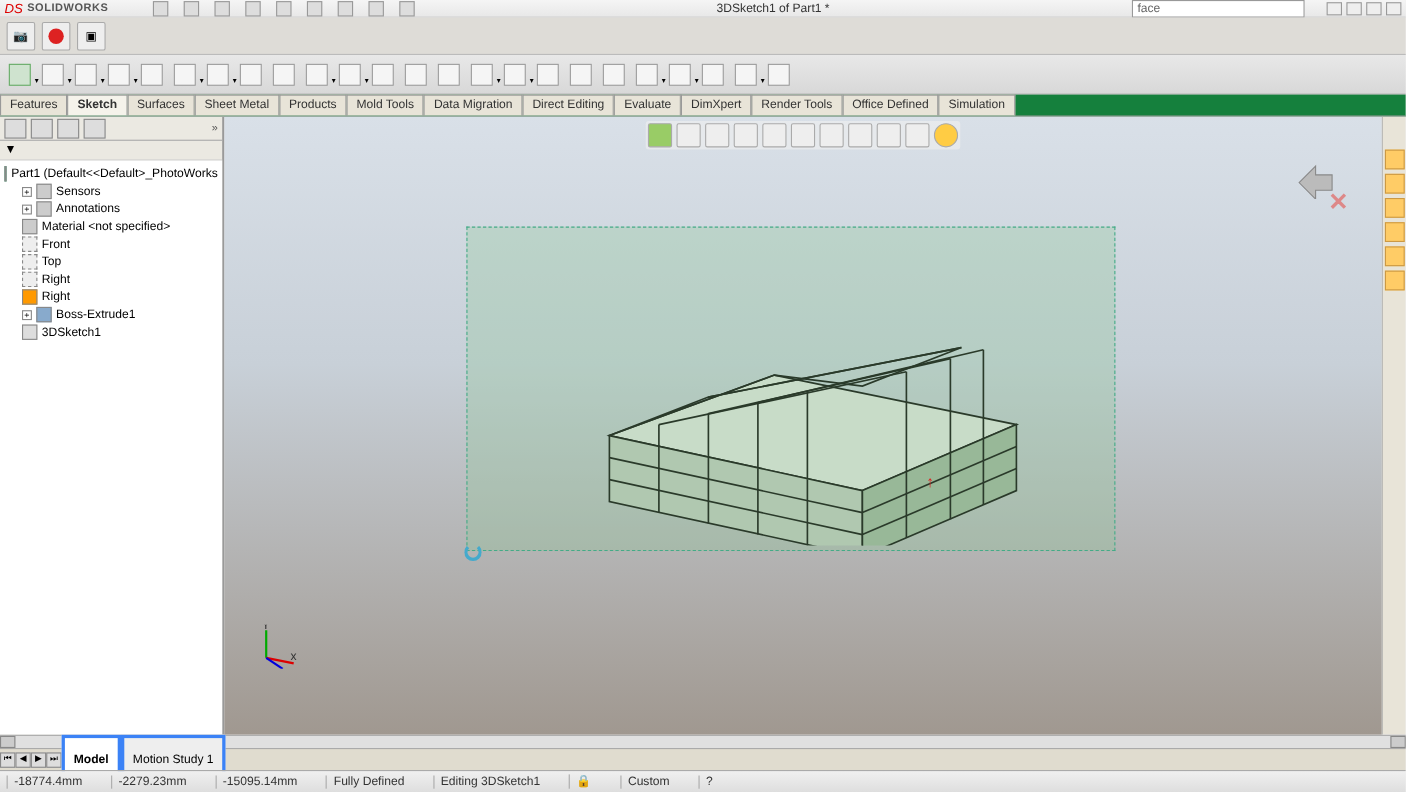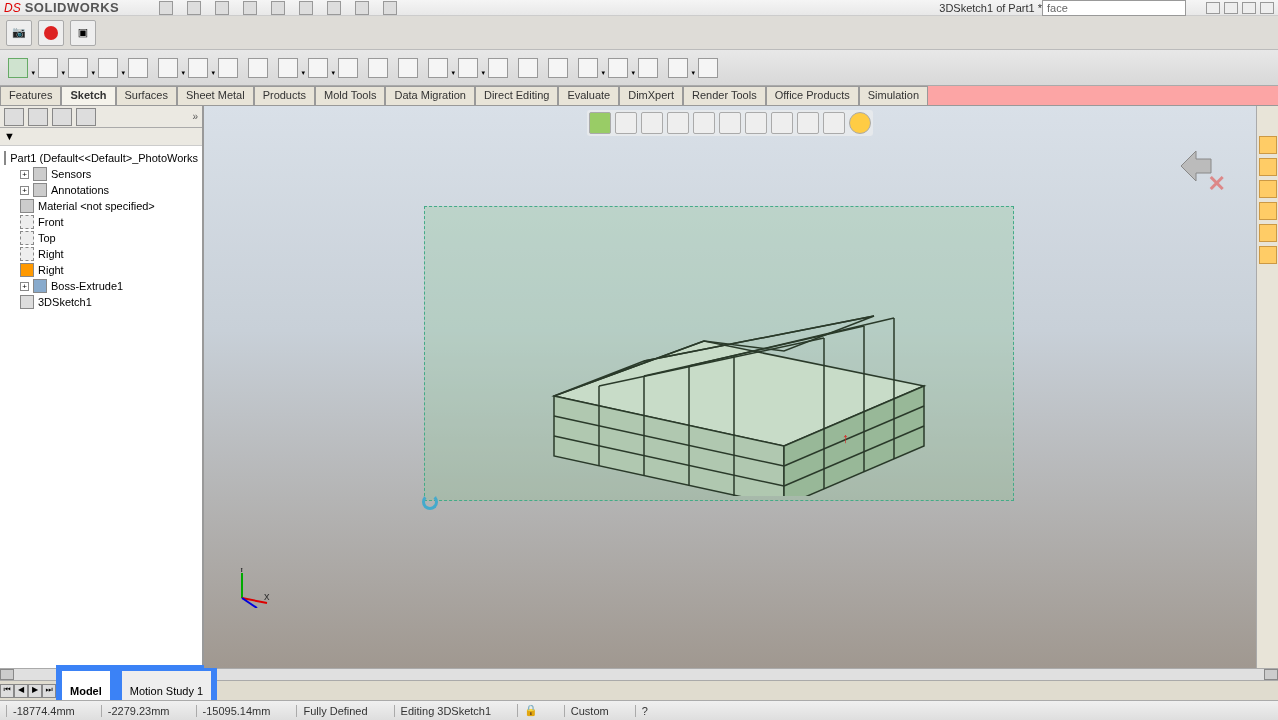--- a/index.html
+++ b/index.html
@@ -1,34 +1,34 @@
 <!DOCTYPE html>
 <html><head>
 <meta charset="utf-8">
 <style>
 * { margin: 0; padding: 0; box-sizing: border-box; font-family: Tahoma, sans-serif; font-size: 11px; }
 body { width: 1278px; height: 720px; overflow: hidden; background: #f0f0f0; display: flex; flex-direction: column; }
 .titlebar { height: 16px; background: linear-gradient(#f5f5f5,#e8e8e8); display: flex; align-items: center; padding: 0 4px; border-bottom: 1px solid #ccc; }
 .logo-wrap { display: flex; align-items: center; gap: 4px; }
 .logo-ds { color: #d00; font-weight: normal; font-size: 12px; font-style: italic; }
-.logo-text { color: #555; font-weight: bold; letter-spacing: 0.5px; font-size: 13px; }
+.logo-text { color: #555; font-weight: bold; letter-spacing: 0.5px; font-size: 10px; }
 .mini-icons { display: flex; gap: 14px; margin-left: 40px; }
 .mini-icon { width: 14px; height: 14px; background: #ddd; border: 1px solid #999; }
-.doc-title { flex: 1; text-align: right; color: #333; }
-.search-box { background: #fff; border: 1px solid #999; padding: 1px 4px; width: 144px; margin-right: 20px; color: #666; }
+.doc-title { flex: 1; text-align: center; color: #333; }
+.search-box { background: #fff; border: 1px solid #999; padding: 1px 4px; width: 157px; margin-right: 20px; color: #666; }
 .win-ctrl { display: flex; gap: 4px; }
 .wc { width: 14px; height: 12px; border: 1px solid #999; background: #eee; }
 .toolbar1 { height: 34px; background: #dedcd7; display: flex; align-items: center; padding: 2px 6px; gap: 6px; border-bottom: 1px solid #bbb; }
 .tb1-btn { width: 26px; height: 26px; background: #eee; border: 1px solid #aaa; border-radius: 2px; display: flex; align-items: center; justify-content: center; }
 .cam-red { background: #d22; border-radius: 50%; width: 14px; height: 14px; }
 .toolbar2 { height: 36px; background: linear-gradient(#e8e8e8,#d8d8d8); display: flex; align-items: center; padding: 2px 8px; gap: 10px; border-bottom: 1px solid #aaa; }
 .tb2-btn { width: 20px; height: 20px; border: 1px solid #999; background: #f5f5f5; position: relative; }
 .tb2-btn.active { background: #cfe3cf; border-color: #6a6; }
 .dropdown-arrow::after { content: "▾"; font-size: 7px; position: absolute; right: -8px; bottom: 0; }
-.tabstrip { height: 20px; background: #fca5a5; display: flex; border-bottom: 1px solid #999; }
+.tabstrip { height: 20px; background: #15803d; display: flex; border-bottom: 1px solid #999; }
 .tab { padding: 2px 8px; border: 1px solid #999; border-bottom: none; background: #e8e4d8; color: #333; cursor: pointer; }
 .tab.active { background: #f5f3eb; font-weight: bold; }
 .main { flex: 1; display: flex; overflow: hidden; }
 .sidebar { width: 204px; background: #ebe9e2; border-right: 2px solid #999; display: flex; flex-direction: column; }
 .fm-tabs { height: 22px; display: flex; align-items: center; padding: 2px 4px; gap: 4px; border-bottom: 1px solid #aaa; }
 .fm-tab { width: 20px; height: 18px; background: #ddd; border: 1px solid #888; }
 .fm-arrow { margin-left: auto; font-size: 10px; color: #555; cursor: pointer; }
 .filter-row { height: 18px; border-bottom: 1px solid #ccc; padding: 2px 4px; }
 .tree { padding: 4px 2px; background: #fff; flex: 1; overflow: auto; }
 .tree-item { display: flex; align-items: center; gap: 4px; padding: 1px 2px; white-space: nowrap; }
@@ -52,21 +52,21 @@
 .triad { position: absolute; left: 28px; bottom: 60px; width: 40px; height: 40px; }
 .exit-arrow { position: absolute; top: 35px; right: 40px; width: 40px; height: 40px; }
 .exit-x { position: absolute; top: 65px; right: 30px; color: #d88; font-size: 22px; font-weight: bold; }
 .right-panel { width: 22px; background: #e8e4d8; border-left: 1px solid #aaa; display: flex; flex-direction: column; gap: 4px; padding: 30px 2px; }
 .rp-btn { width: 18px; height: 18px; background: #fc6; border: 1px solid #c94; }
 .bottom-scroll { height: 12px; background: #e0e0e0; border-top: 1px solid #aaa; display: flex; }
 .bs-arrow { width: 14px; background: #ccc; border: 1px solid #888; }
 .bs-thumb { width: 60px; background: #bbb; margin-left: 50px; }
 .bottom-tabs { height: 20px; background: #e0dccf; display: flex; align-items: center; border-top: 1px solid #aaa; }
 .nav-btn { width: 14px; height: 14px; border: 1px solid #888; background: #ddd; font-size: 8px; text-align: center; }
-.btab { padding: 14px 8px; border: 6px solid #3b82f6; background: #eee; }
+.btab { padding: 14px 8px; border: 3px solid #3b82f6; background: #eee; }
 .btab.active { background: #fff; font-weight: bold; }
 .statusbar { height: 20px; background: linear-gradient(#f0f0f0,#dedede); display: flex; align-items: center; padding: 0 6px; gap: 20px; border-top: 1px solid #aaa; font-size: 11px; color: #333; }
 .status-msg { flex: 1; }
 .status-seg { padding: 0 6px; border-left: 1px solid #aaa; }
 </style>
 </head>
 <body>
 
 <div class="titlebar">
   <div class="logo-wrap">
@@ -134,21 +134,21 @@
   <div class="tab active">Sketch</div>
   <div class="tab">Surfaces</div>
   <div class="tab">Sheet Metal</div>
   <div class="tab">Products</div>
   <div class="tab">Mold Tools</div>
   <div class="tab">Data Migration</div>
   <div class="tab">Direct Editing</div>
   <div class="tab">Evaluate</div>
   <div class="tab">DimXpert</div>
   <div class="tab">Render Tools</div>
-  <div class="tab">Office Products</div>
+  <div class="tab">Office Defined</div>
   <div class="tab">Simulation</div>
 </div>
 
 <div class="main">
   <div class="sidebar">
     <div class="fm-tabs">
       <div class="fm-tab"></div>
       <div class="fm-tab"></div>
       <div class="fm-tab"></div>
       <div class="fm-tab"></div>

